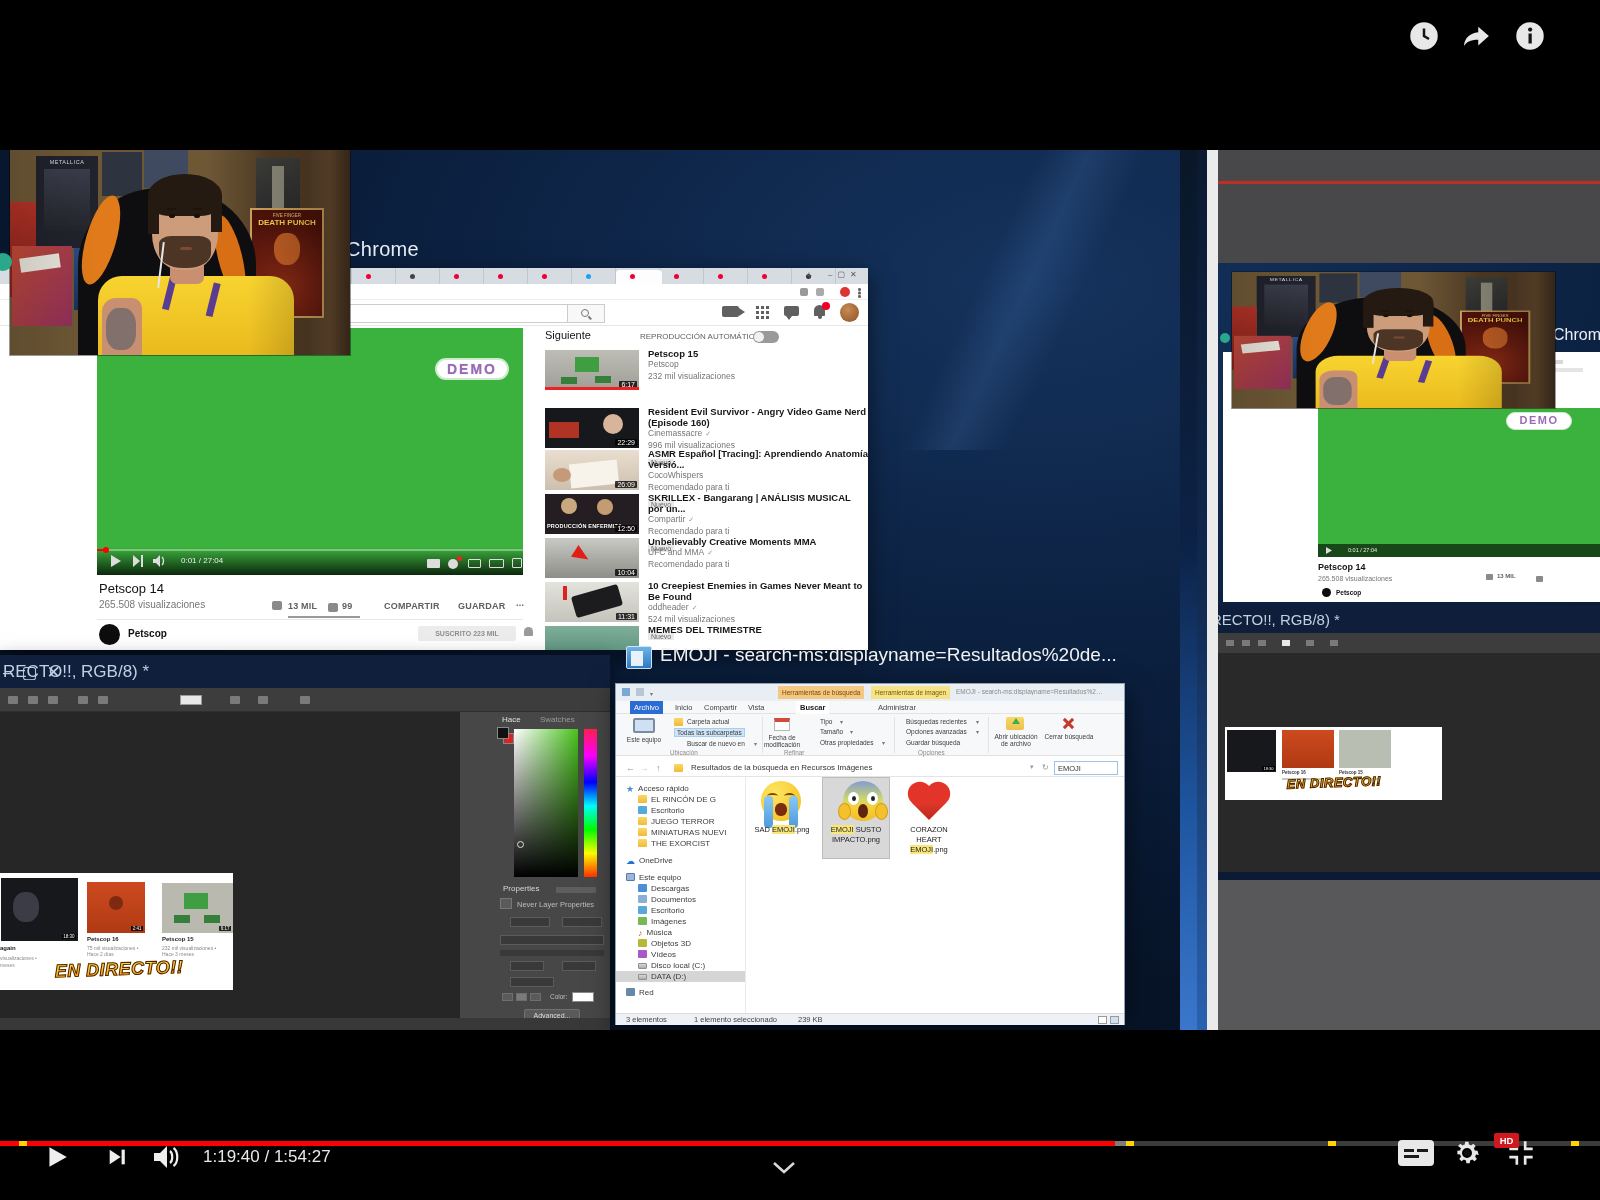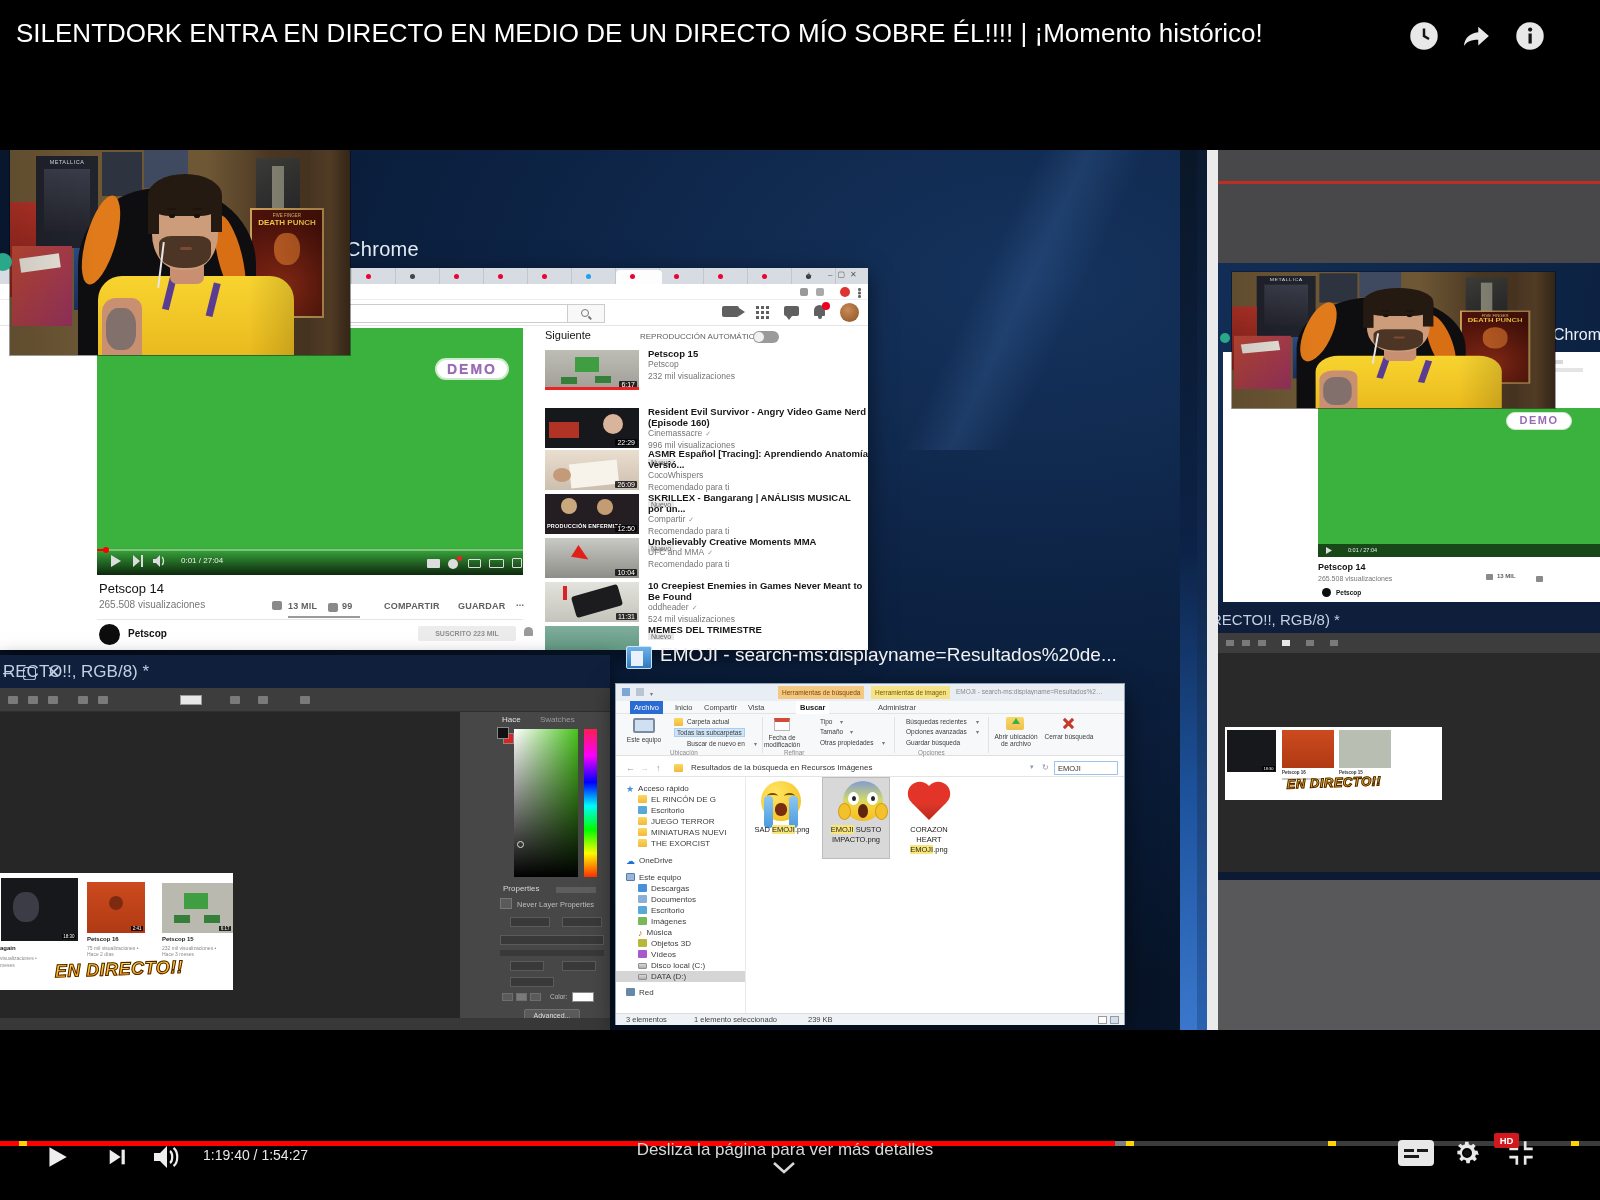--- a/index.html
+++ b/index.html
@@ -11,21 +11,21 @@
   #top-ov{left:0;top:0;width:1600px;height:150px;background:linear-gradient(#000 70%,rgba(0,0,0,0));z-index:50}
   .ov-title{left:16px;top:18px;width:1340px;font-size:26px;color:#fff;white-space:nowrap;overflow:hidden}
   .ov-ic{width:30px;height:30px;top:21px;cursor:pointer}
 
   
   #bot-ov{left:0;top:1030px;width:1600px;height:170px;background:#000;z-index:50}
   .pbar{left:0;top:111px;width:1600px;height:5px;background:#3c3c3c}
   .pbuf{left:0;top:0;height:5px;background:#7d7d7d}
   .pred{left:0;top:0;height:5px;background:#f00}
   .pmark{top:0;width:8px;height:5px;background:#ffd400}
-  .ctime{left:203px;top:117px;font-size:14px;color:#e8e8e8;white-space:nowrap}
+  .ctime{left:203px;top:117px;font-size:17px;color:#e8e8e8;white-space:nowrap}
   .hint{left:500px;top:110px;width:570px;text-align:center;font-size:17px;color:#d8d8d8}
   .hintchev{left:772px;top:132px}
   .ccbox{left:1398px;top:110px;width:36px;height:26px;background:#e8e8e8;border-radius:4px}
   .ccbox i{position:absolute;left:6px;top:9px;width:10px;height:3px;background:#1a1a1a}
   .ccbox b{position:absolute;left:19px;top:9px;width:11px;height:3px;background:#1a1a1a}
   .ccbox u{position:absolute;left:6px;top:15px;width:15px;height:3px;background:#1a1a1a}
   .hdchip{left:1494px;top:103px;width:25px;height:15px;background:#d01]]></style><style>
   .hdchip{left:1494px;top:103px;width:25px;height:15px;background:#d0181f;color:#fff;font-size:9.5px;font-weight:bold;text-align:center;line-height:15px;border-radius:2px;z-index:3}
   
   #vid{left:0;top:150px;width:1600px;height:880px;background:radial-gradient(1200px 700px at 65% 15%, #15335e, #0b1f3e 55%, #071428 100%);overflow:hidden;z-index:1}
@@ -540,21 +540,21 @@
         <div class="flabel" style="left:76px;top:48px;width:68px"><span class="hl">EMOJI</span><span> SUSTO</span><br><span>IMPACTO.png</span></div>
 
         <div class="a" style="left:156px;top:8px;width:54px;height:46px">
             <div class="em-heart" style="margin:6px auto 0"></div>
           </div>
         <div class="flabel" style="left:148px;top:48px;width:70px"><span>CORAZON</span><br><span>HEART</span><br><span class="hl">EMOJI</span><span>.png</span></div>
       </div>
       <div class="exstatus a">
         <span style="position:absolute;left:10px">3 elementos</span>
         <span style="position:absolute;left:78px">1 elemento seleccionado</span>
-        <span style="position:absolute;left:192px">239 KB</span>
+        <span style="position:absolute;left:182px">239 KB</span>
         <div class="vico" style="left:482px"></div>
         <div class="vico" style="left:494px;background:#cfe0f2"></div>
       </div>
     </div>
 
     <div class="a" style="left:1180px;top:0;width:17px;height:880px;background:linear-gradient(180deg,#0a1728 0%,#0c2246 45%,#1e55a0 75%,#3a77cc 100%)"></div>
 
     <div id="mir" class="a">
       <div class="a" style="left:0;top:0;width:10px;height:880px;background:linear-gradient(180deg,#0b1a30 0%,#10294f 50%,#2a62b0 100%)"></div>
       <div class="a" style="left:10px;top:0;width:11px;height:880px;background:#ebebeb"></div>
@@ -689,21 +689,20 @@
       <div class="fcd" style="left:159px;top:64px;width:6px;height:3.5px;background:#17100b;border-radius:50%;box-shadow:25px 0 0 #17100b"></div>
       <div class="fcd" style="left:157px;top:58px;width:9px;height:2px;background:#1d140d;box-shadow:26px 0 0 #1d140d"></div>
       <div class="fcd" style="left:170px;top:97px;width:12px;height:3px;background:#7a4a34;border-radius:2px"></div>
       <div class="fcd" style="left:150px;top:92px;width:2px;height:46px;background:#e6e6e6;transform:rotate(7deg)"></div>
       <div class="fcd" style="left:0;top:0;width:340px;height:205px;background:linear-gradient(90deg,rgba(0,0,0,.12),rgba(0,0,0,0) 25%,rgba(0,0,0,0) 70%,rgba(0,0,0,.3))"></div>
     </div>
     <div class="a" style="left:-6px;top:103px;width:18px;height:18px;border-radius:50%;background:#2aa88a"></div>
   </div>
 
   <div id="top-ov" class="a">
-    <div class="ov-title a">SILENTDORK ENTRA EN DIRECTO EN MEDIO DE UN DIRECTO MÍO SOBRE ÉL!!!! | ¡Momento histórico!</div>
     <div class="ov-ic a" style="left:1409px">
       <svg width="30" height="30" viewBox="0 0 24 24">
           <circle cx="12" cy="12" r="11" fill="#e8e8e8"></circle>
           <path d="M12 6v6l4 2.4" stroke="#151515" stroke-width="2" fill="none"></path>
         </svg>
     </div>
     <div class="ov-ic a" style="left:1462px">
       <svg width="30" height="30" viewBox="0 0 24 24">
           <path d="M13 9V4.5L21.5 12 13 19.5V15c-6.5 0-9.5 2-11.5 5 .8-6.5 4.5-10.2 11.5-11z" fill="#e8e8e8"></path>
         </svg>
@@ -741,21 +740,20 @@
     <div class="a" style="left:152px;top:114px">
       <svg width="28" height="26" viewBox="0 0 28 24">
           <path d="M2 8v8h6l7 7V1L8 8H2z" fill="#eee"></path>
           <path d="M18 6c3 2.2 3 9.8 0 12" stroke="#eee" stroke-width="2.2" fill="none"></path>
           <path d="M21.5 3c5 3.5 5 14.5 0 18" stroke="#eee" stroke-width="2.2" fill="none"></path>
         </svg>
     </div>
     <div class="ctime a">
       <span>1:19:40</span><span> / </span><span>1:54:27</span>
     </div>
-    <div class="hint a">Desliza la página para ver más detalles</div>
     <div class="hintchev a">
       <svg width="24" height="12" viewBox="0 0 24 12">
           <path d="M2 1l10 9L22 1" stroke="#d8d8d8" stroke-width="2.5" fill="none"></path>
         </svg>
     </div>
     <div class="ccbox a">
         <i></i>
         <b></b>
         <u></u>
       </div>

